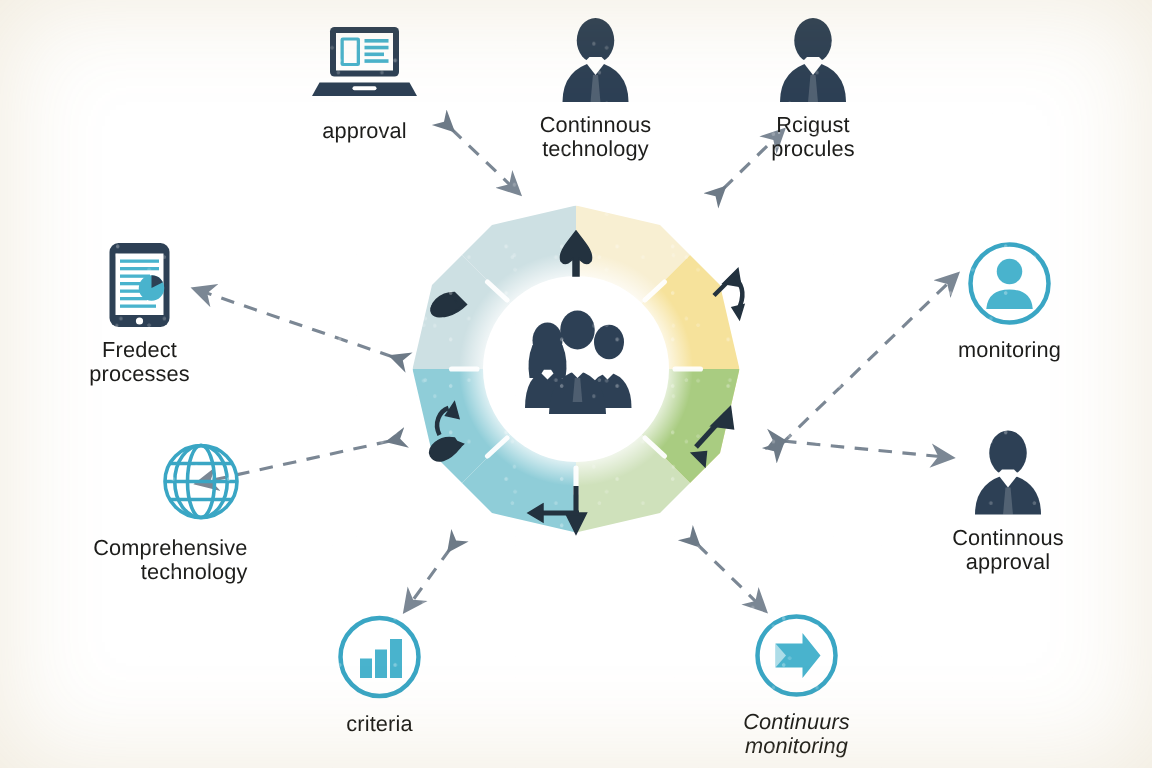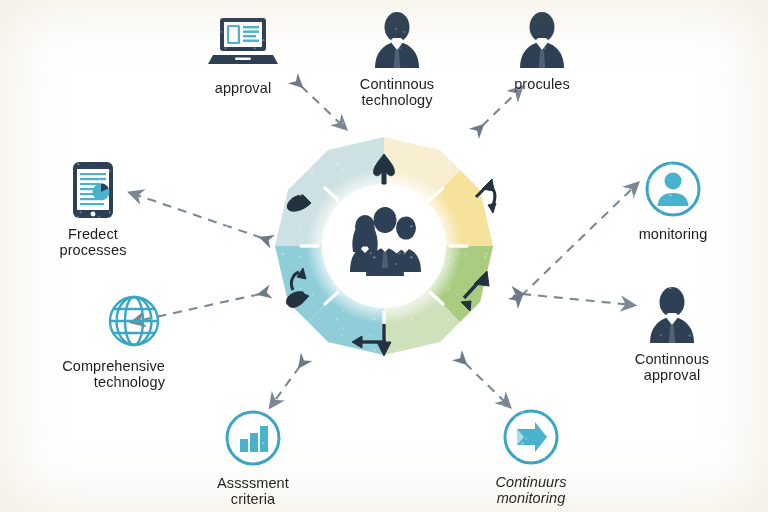--- a/index.html
+++ b/index.html
@@ -214,20 +214,21 @@
   <div class="node" style="left:542px;top:10px;">
     <span class="glyph">
       <svg width="62" height="60" viewBox="0 0 62 60">
         <ellipse cx="31" cy="17" rx="12.5" ry="15" fill="#2d4055"></ellipse>
         <path d="M9,58 q0,-22 22,-27 q22,5 22,27 z" fill="#2d4055"></path>
         <path d="M24,31 l7,9 l7,-9 l-3,-3 h-8 z" fill="#ffffff"></path>
         <path d="M29.3,40 h3.4 l1.6,18 h-6.6 z" fill="#ffffff" opacity=".18"></path>
       </svg>
     </span>
     <span class="cap">
+      <b>Rcigust</b>
       <b>procules</b>
     </span>
   </div>
 
   <div class="node" style="left:673px;top:160px;">
     <span class="glyph">
       <svg width="62" height="60" viewBox="0 0 62 60">
         <circle cx="31" cy="29" r="26" fill="#ffffff" stroke="#3aa6c4" stroke-width="3"></circle>
         <circle cx="31" cy="21" r="8.5" fill="#49b3cd"></circle>
         <path d="M15.5,46 q1,-13 15.5,-13 q14.5,0 15.5,13 z" fill="#49b3cd"></path>
@@ -272,21 +273,20 @@
       <svg width="62" height="60" viewBox="0 0 62 60">
         <circle cx="31" cy="29" r="26" fill="#ffffff" stroke="#3aa6c4" stroke-width="3"></circle>
         <g fill="#49b3cd">
           <rect x="18" y="30" width="8" height="13"></rect>
           <rect x="28" y="24" width="8" height="19"></rect>
           <rect x="38" y="17" width="8" height="26"></rect>
         </g>
       </svg>
     </span>
     <span class="cap">
-      <b>Assssment</b>
       <b>criteria</b>
     </span>
   </div>
 
   <div class="node" style="left:90px;top:292px;text-align:right;">
     <span class="glyph">
       <svg width="62" height="60" viewBox="0 0 62 60">
         <g fill="none" stroke="#3aa6c4" stroke-width="2.4">
           <circle cx="31" cy="29" r="24"></circle>
           <ellipse cx="31" cy="29" rx="9" ry="24"></ellipse>

